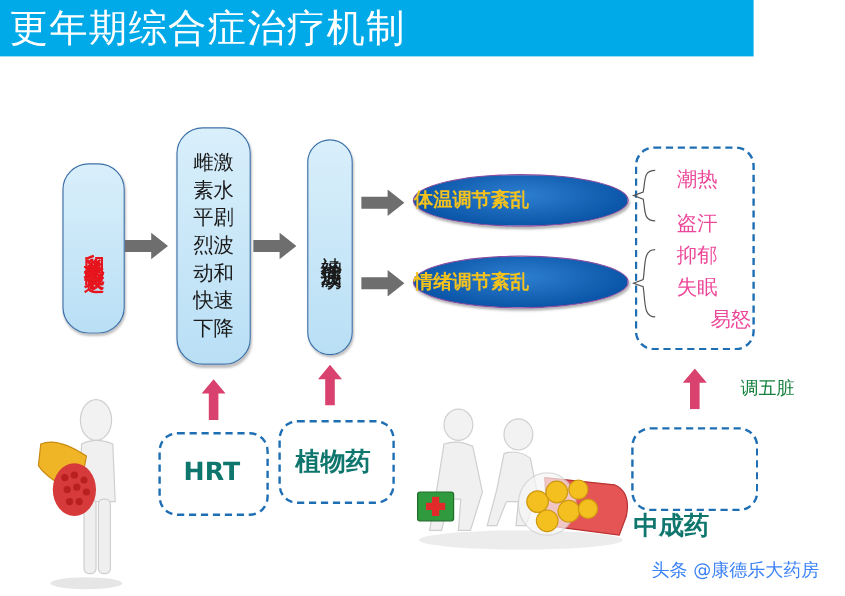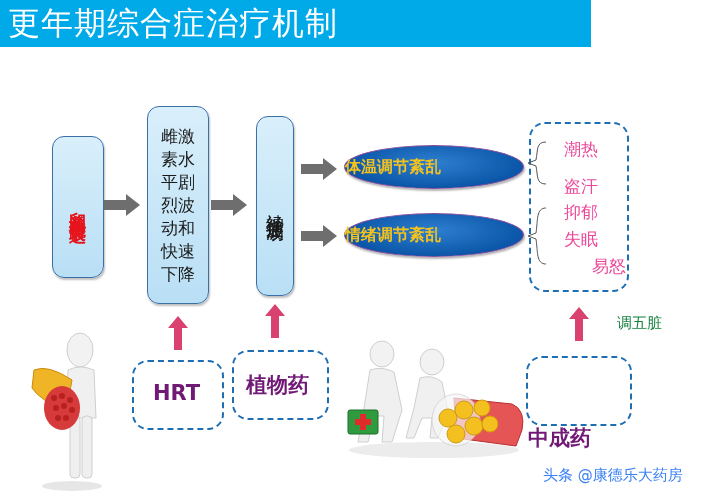--- a/index.html
+++ b/index.html
@@ -1,37 +1,37 @@
 <!DOCTYPE html>
 <html><head>
 <meta charset="utf-8">
 <style>
   html, body { margin:0; padding:0; }
   body { width:704px; height:497px; position:relative; background:#ffffff; overflow:hidden;
          font-family:"DejaVu Sans", "Liberation Sans", sans-serif; }
-  .header { position:absolute; left:0; top:0; width:591px; height:47px; background:#00a9e8; }
+  .header { position:absolute; left:0; top:0; width:591px; height:47px; background:#00a9e8;padding-left:37px; }
   .header-title { position:absolute; left:8px; top:3px; color:#fff; font-size:32px; line-height:40px; letter-spacing:1px; }
 
   .box { position:absolute; background:linear-gradient(#d9effb,#b9dff5); border:1.5px solid #3a6fa8;
-         border-radius:12px; box-shadow:1px 2px 2px rgba(0,0,0,0.25); display:flex; justify-content:center; align-items:center; }
+         border-radius:22px; box-shadow:1px 2px 2px rgba(0,0,0,0.25); display:flex; justify-content:center; align-items:center; }
   .vtext { writing-mode:vertical-rl; text-orientation:upright; font-size:18px; line-height:22px; color:#1a1a1a; letter-spacing:2px; }
   .box1 .vtext { color:#e6141c; font-weight:bold; font-size:17px; letter-spacing:3px; }
   .grid-text { font-size:17px; line-height:23px; color:#1a1a1a; width:44px; text-align:center; word-break:break-all; }
 
   .arrow-gray { position:absolute; width:36px; height:22px; }
   .arrow-pink { position:absolute; width:20px; height:34px; }
 
   .ellipse { position:absolute; width:178px; height:42px; border-radius:50%;
              background:radial-gradient(ellipse at 50% 40%, #2e7fd0, #0b56a8 70%);
              border:1px solid #8a4c9e; box-shadow:1px 2px 2px rgba(0,0,0,0.3);
              display:flex; align-items:center; justify-content:flex-start; color:#f6c21c; font-weight:bold; font-size:16px; }
 
   .dashed { position:absolute; border:2.5px dashed #1e6eb4; border-radius:16px; }
   .sym { position:absolute; font-size:17px; color:#ec4899; }
-  .label-blue { position:absolute; color:#701a75; font-weight:bold; font-size:21px; }
+  .label-blue { position:absolute; color:#0f766e; font-weight:bold; font-size:21px; }
   .brace { position:absolute; }
   .note { position:absolute; font-size:15px; color:#15803d; }
   .watermark { position:absolute; font-size:15px; color:#3b82f6; text-shadow:0 0 2px #fff;margin-left:15px; }
   .illus { position:absolute; }
 </style>
 </head>
 <body>
 
 <div class="header">
   <div class="header-title">更年期综合症治疗机制</div>

